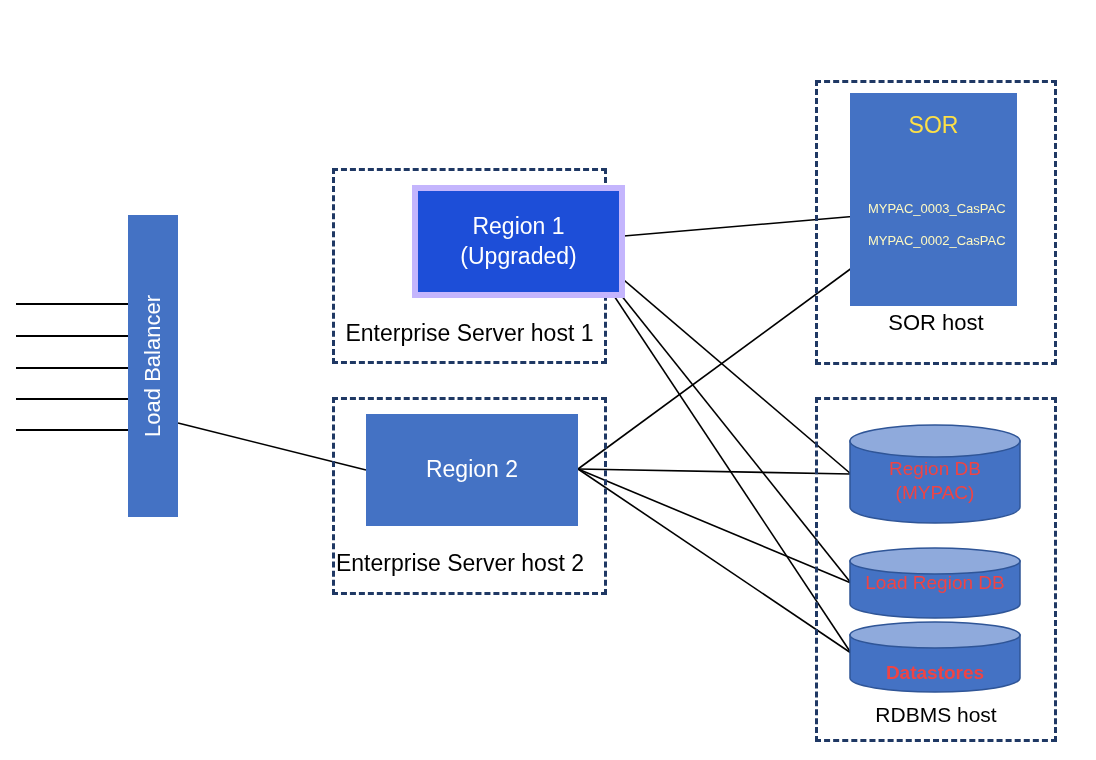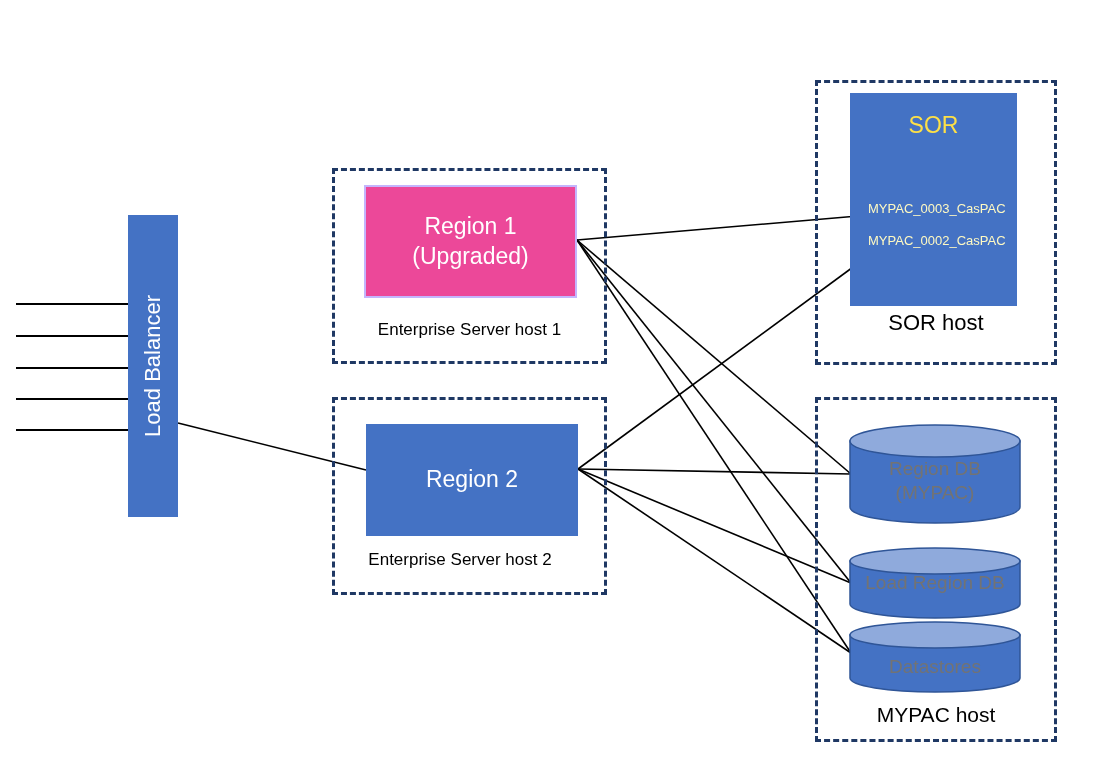--- a/index.html
+++ b/index.html
@@ -29,44 +29,44 @@
   .host-group {
     position: absolute;
     border: 3px dashed #1F3864;
     background: transparent;
     box-sizing: border-box;
   }
   .host-label {
     position: absolute;
     text-align: center;
     color: #000000;
-    font-size: 17px;
+    font-size: 23px;
     font-family: "Liberation Sans", sans-serif;
     white-space: nowrap;
   }
   .node-box {
     position: absolute;
     box-sizing: border-box;
     display: flex;
     align-items: center;
     justify-content: center;
     text-align: center;
     color: #ffffff;
     font-size: 23px;
     line-height: 1.28;
     font-family: "Liberation Sans", sans-serif;
   }
   .node-box.region1 {
-    background: #ec4899;
-    border: 2px solid #c4b5fd;
+    background: #1d4ed8;
+    border: 6px solid #c4b5fd;
+    margin-left: 48px;
   }
   .node-box.region2 {
     background: #4472C4;
     border: none;
-    margin-top: 10px;
   }
   .node-box.lb {
     background: #4472C4;
     border: none;
   }
   .lb-text {
     writing-mode: vertical-rl;
     transform: rotate(180deg);
     font-size: 22px;
     color: #ffffff;
@@ -95,21 +95,21 @@
     left: 18px;
   }
   .cyl {
     position: absolute;
   }
   .cyl-label {
     position: absolute;
     left: 0;
     right: 0;
     text-align: center;
-    color: #737373;
+    color: #ef4444;
     font-size: 19px;
     line-height: 1.25;
     pointer-events: none;
   }
 </style>
 </head>
 <body>
 
 <div id="canvas">
 
@@ -198,20 +198,20 @@
     <div class="cyl-label" style="top:24px;">
       <div>Load Region DB</div>
     </div>
   </div>
 
   <div class="cyl" style="left:848px; top:621px; width:174px; height:73px;">
     <svg width="174" height="73" viewBox="0 0 174 73">
       <path d="M2,14 L2,57 A85,14 0 0 0 172,57 L172,14 Z" fill="#4472C4" stroke="#2F5597" stroke-width="1.5"></path>
       <ellipse cx="87" cy="14" rx="85" ry="13" fill="#8FAADC" stroke="#2F5597" stroke-width="1.5"></ellipse>
     </svg>
-    <div class="cyl-label" style="top:34px;">
+    <div class="cyl-label" style="top:40px;font-weight:bold;">
       <div>Datastores</div>
     </div>
   </div>
 
-  <div class="host-label" style="left:815px; top:703px; width:242px; font-size:21px;">MYPAC host</div>
+  <div class="host-label" style="left:815px; top:703px; width:242px; font-size:21px;">RDBMS host</div>
 
 </div>
 
 </body></html>

